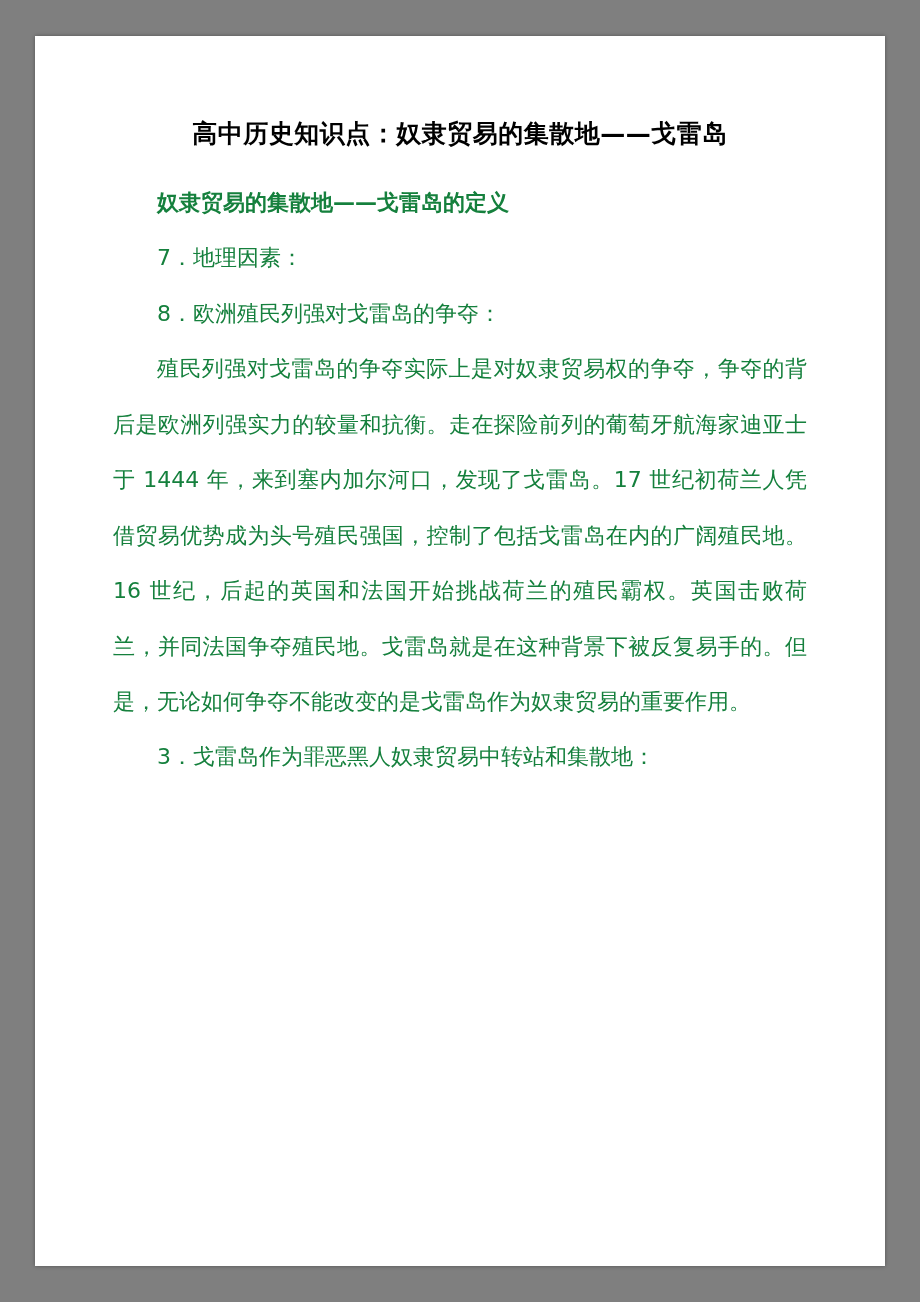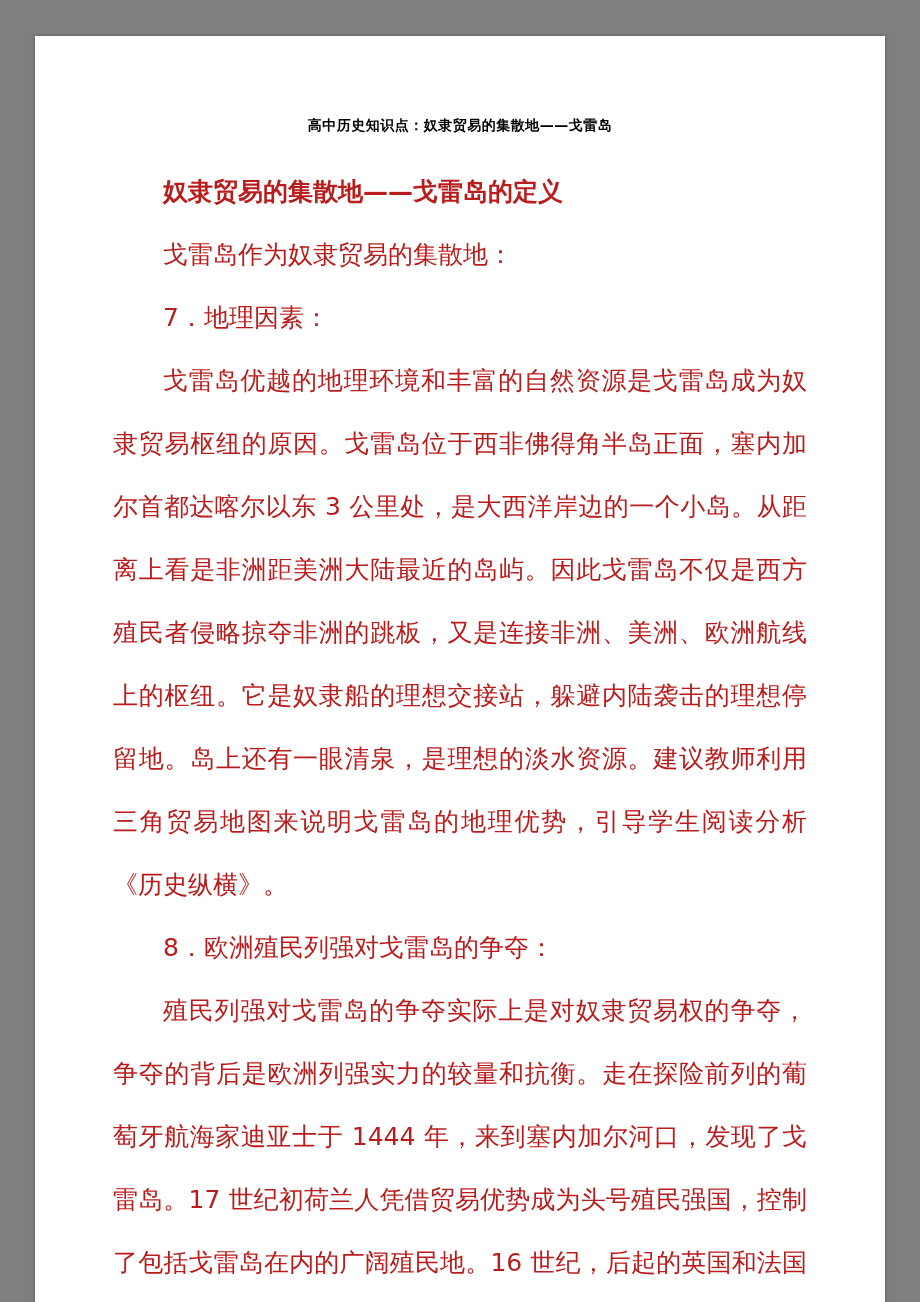--- a/index.html
+++ b/index.html
@@ -18,44 +18,43 @@
     width: 850px;
     min-height: 1230px;
     margin: 0 auto;
     background: #ffffff;
     color: #000000;
     padding: 62px 78px 70px 78px;
     box-shadow: 0 0 4px rgba(0,0,0,0.35);
   }
   .doc-title {
     text-align: center;
-    font-size: 14px;
+    font-size: 25px;
     font-weight: bold;
     line-height: 1.4;
     margin-top: 18px;
     margin-bottom: 24px;
     letter-spacing: 0.5px;
   }
   .doc-body p {
-    font-size: 25px;
+    font-size: 22px;
     line-height: 2.52;
     text-indent: 2em;
     text-align: justify;
-    color: #b91c1c;
+    color: #15803d;
   }
   .doc-body p.bold { font-weight: bold; }
 </style>
 </head>
 <body>
 
 <div class="canvas">
   <div class="doc-page">
     <h1 class="doc-title">高中历史知识点：奴隶贸易的集散地——戈雷岛</h1>
     <div class="doc-body">
       <p class="bold">奴隶贸易的集散地——戈雷岛的定义</p>
-      <p>戈雷岛作为奴隶贸易的集散地：</p>
       <p>7．地理因素：</p>
-      <p>戈雷岛优越的地理环境和丰富的自然资源是戈雷岛成为奴隶贸易枢纽的原因。戈雷岛位于西非佛得角半岛正面，塞内加尔首都达喀尔以东 3 公里处，是大西洋岸边的一个小岛。从距离上看是非洲距美洲大陆最近的岛屿。因此戈雷岛不仅是西方殖民者侵略掠夺非洲的跳板，又是连接非洲、美洲、欧洲航线上的枢纽。它是奴隶船的理想交接站，躲避内陆袭击的理想停留地。岛上还有一眼清泉，是理想的淡水资源。建议教师利用三角贸易地图来说明戈雷岛的地理优势，引导学生阅读分析《历史纵横》。</p>
       <p>8．欧洲殖民列强对戈雷岛的争夺：</p>
       <p>殖民列强对戈雷岛的争夺实际上是对奴隶贸易权的争夺，争夺的背后是欧洲列强实力的较量和抗衡。走在探险前列的葡萄牙航海家迪亚士于 1444 年，来到塞内加尔河口，发现了戈雷岛。17 世纪初荷兰人凭借贸易优势成为头号殖民强国，控制了包括戈雷岛在内的广阔殖民地。16 世纪，后起的英国和法国开始挑战荷兰的殖民霸权。英国击败荷兰，并同法国争夺殖民地。戈雷岛就是在这种背景下被反复易手的。但是，无论如何争夺不能改变的是戈雷岛作为奴隶贸易的重要作用。</p>
+      <p>3．戈雷岛作为罪恶黑人奴隶贸易中转站和集散地：</p>
     </div>
   </div>
 </div>
 
 </body></html>

